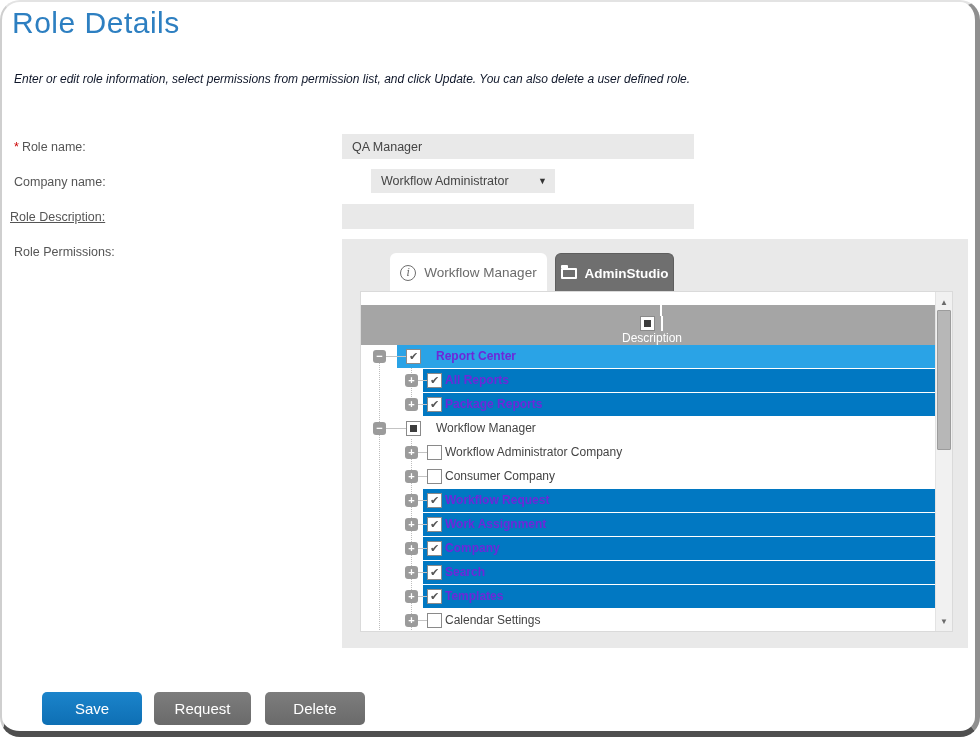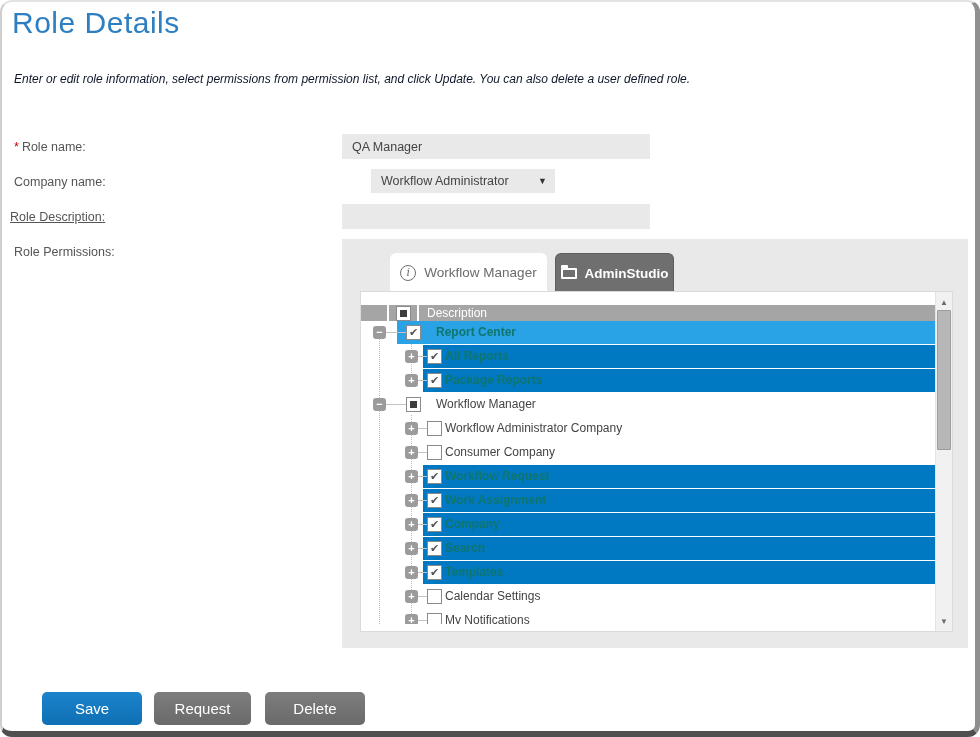--- a/index.html
+++ b/index.html
@@ -4,31 +4,31 @@
 <style>
   * { margin:0; padding:0; box-sizing:border-box; }
   html,body { background:#fff; }
   body { font-family:"Liberation Sans","DejaVu Sans",sans-serif; }
 
   .frame {
     position:relative; width:980px; height:737px; overflow:hidden;
     background:#fff;
     border-left:2px solid #cfcfcf; border-top:2px solid #e3e3e3;
     border-right:5px solid #8f8f8f; border-bottom:6px solid #4f4f4f;
-    border-radius:12px;
+    border-radius:20px;
   }
 
   .page-title { position:absolute; left:10px; top:4px; font-size:30px; font-weight:300; color:#2d7fc1; letter-spacing:.5px; }
   .page-desc  { position:absolute; left:12px; top:70px; font-size:12px; color:#0f172a;font-style:italic; }
 
   .flabel { position:absolute; width:320px; text-align:left; font-size:12.5px; color:#555; }
   .req { color:#cc0000; margin-right:3px; }
 
   .ginput {
-    position:absolute; left:340px; width:308px; height:25px;
+    position:absolute; left:340px; width:352px; height:25px;
     background:#e9e9e9; border:none; outline:none;
     font-family:"Liberation Sans",sans-serif; font-size:12.5px; color:#444;
     padding:0 10px;
   }
   .gselect {
     position:absolute; left:340px; width:184px; height:24px; background:#e9e9e9;
     font-size:12.5px; color:#444; display:flex; align-items:center;
     padding:0 8px 0 10px; cursor:pointer;margin-left:29px;
   }
   .gselect .sel-text { flex:1; }
@@ -42,21 +42,21 @@
 
   .info-icon { width:16px; height:16px; border:1px solid #6e6e6e; border-radius:50%;
     display:inline-flex; align-items:center; justify-content:center;
     font-family:"DejaVu Serif",serif; font-style:italic; font-size:11px; color:#6e6e6e; }
   .folder-icon { position:relative; width:16px; height:11px; border:2px solid #fff; border-radius:1px; display:inline-block; }
   .folder-icon::before { content:""; position:absolute; left:-2px; top:-5px; width:7px; height:3px; background:#fff; border-radius:1px 1px 0 0; }
 
   .tree-panel { position:absolute; left:18px; top:52px; width:593px; height:341px; background:#fff; border:1px solid #dadada; }
   .tree-inner { position:absolute; left:0; top:0; right:17px; bottom:0; padding-top:13px; overflow:hidden; }
 
-  .thead { position:relative; height:16px; background:#a5a5a5; display:flex; align-items:center; }
+  .thead { position:relative; height:40px; background:#a5a5a5; display:flex; align-items:center;flex-direction:column; }
   .thead .hc1 { width:28px; height:100%; border-right:2px solid #fff; }
   .thead .hc2 { width:30px; height:100%; border-right:2px solid #fff; display:flex; align-items:center; justify-content:center; }
   .thead .hc3 { flex:1; color:#fff; font-size:12px; padding-left:8px; }
 
   .tbody { position:relative; height:303px; overflow:hidden; }
 
   .spine { position:absolute; border-left:1px dotted #bdbdbd; width:0; }
   #spine-root { left:18px; top:14px; bottom:0; }
   #spine-g1 { left:50px; top:22px; height:38px; }
   #spine-g2 { left:50px; top:94px; bottom:0; }
@@ -82,21 +82,21 @@
     border:1px solid #8a8a8a; z-index:2; cursor:pointer;
     display:flex; align-items:center; justify-content:center; font-size:11px; color:#555; }
   .trow.lvl0 .cbx { left:45px; }
   .trow.lvl1 .cbx { left:66px; }
   .cbx.indeterminate::before { content:""; width:7px; height:7px; background:#3d3d3d; }
   .hc2 .cbx { position:static; }
 
   .rlabel { position:absolute; top:4px; font-size:12px; z-index:2; }
   .trow.lvl0 .rlabel { left:75px; }
   .trow.lvl1 .rlabel { left:84px; }
-  .trow.hl-light .rlabel, .trow.hl-blue .rlabel { color:#0f766e; font-weight:600; }
+  .trow.hl-light .rlabel, .trow.hl-blue .rlabel { color:#6d28d9; font-weight:600; }
   .trow.hl-none .rlabel { color:#444; }
 
   .vscroll { position:absolute; top:0; right:0; bottom:0; width:17px; background:#f1f1f1; border-left:1px solid #e3e3e3; }
   .scroll-btn { position:absolute; left:0; width:16px; height:16px; display:flex; align-items:center; justify-content:center; font-size:8px; color:#6a6a6a; cursor:pointer; }
   .scroll-up { top:2px; }
   .scroll-down { bottom:2px; }
   .scroll-thumb { position:absolute; left:1px; top:18px; width:14px; height:140px; background:#b7b7b7; border:1px solid #9c9c9c; border-radius:1px; cursor:pointer; }
 
   .btn { position:absolute; top:690px; height:33px; border:none; border-radius:5px;
     color:#fff; font-size:15px; font-family:"Liberation Sans",sans-serif; cursor:pointer; }

